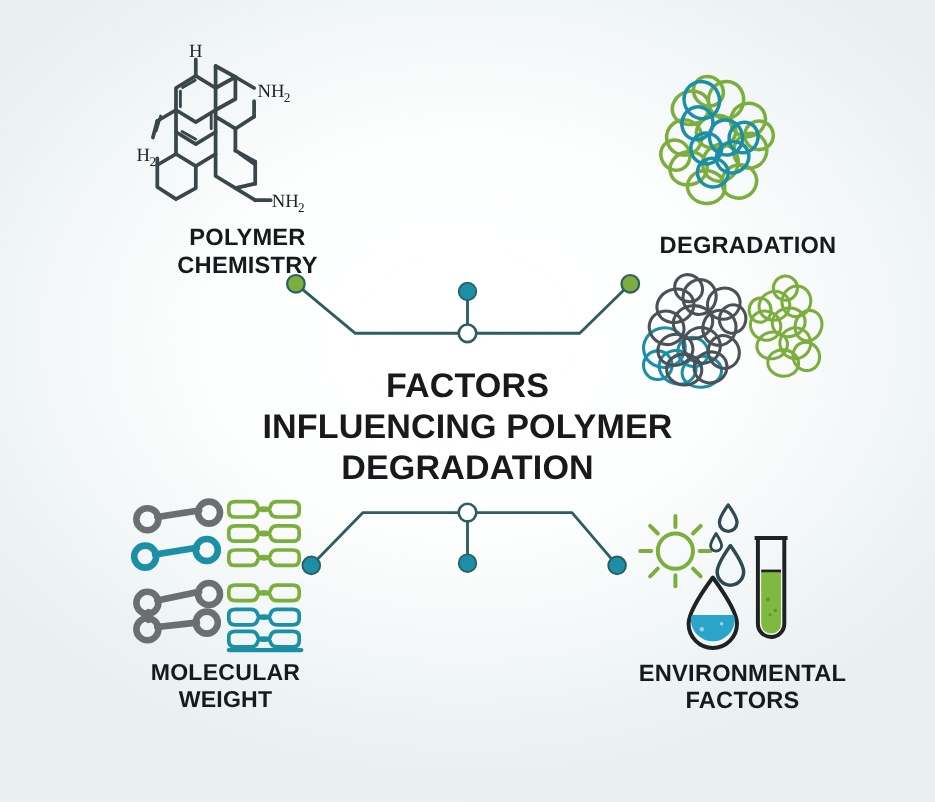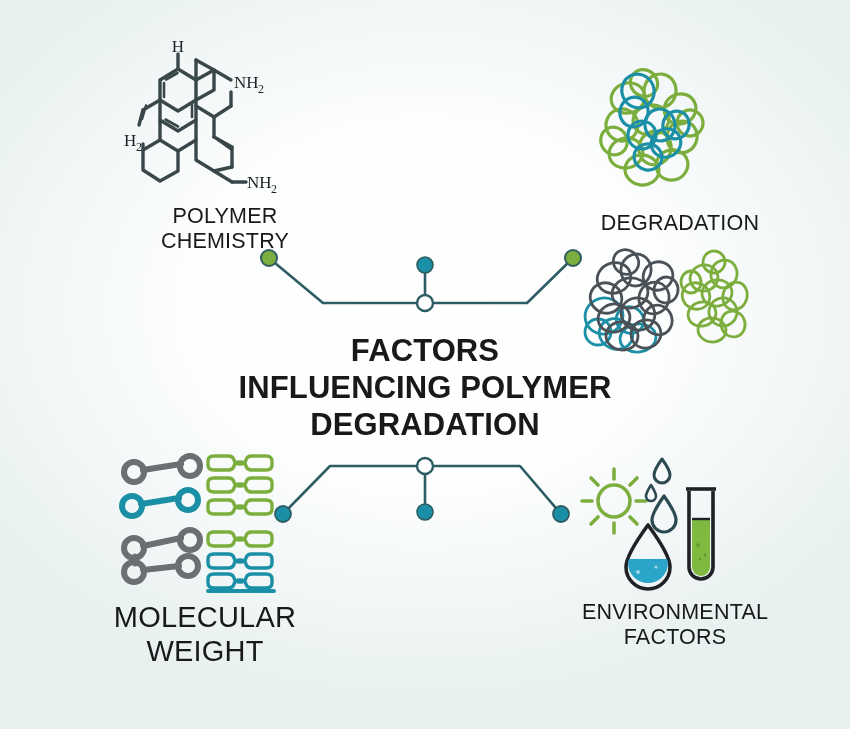--- a/index.html
+++ b/index.html
@@ -10,34 +10,34 @@
   }
   #stage{
     position:relative;width:850px;height:729px;
     background:
       radial-gradient(ellipse 62% 55% at 50% 42%, #ffffff 0%, #fdfefe 45%, #f3f7f7 72%, #e8f0f0 100%),
       linear-gradient(135deg,#dfeaea 0%,#eef4f4 22%,#fbfdfd 50%,#eef4f4 78%,#dfe9e9 100%);
   }
   .lbl{
     position:absolute;text-align:center;
     color:#18191b;
-    font-weight:400;
+    font-weight:700;
     letter-spacing:.2px;
     line-height:1.18;
     white-space:pre-line;
   }
   #title{
     position:absolute;left:205px;top:333px;width:440px;
     text-align:center;color:#19191b;font-weight:700;
     font-size:31px;line-height:1.19;letter-spacing:.1px;
     white-space:pre-line;
   }
   #lbl-chem{left:75px;top:204px;width:300px;font-size:21.5px;}
   #lbl-morph{left:530px;top:211px;width:300px;font-size:21.5px;}
-  #lbl-mw{left:55px;top:600px;width:300px;font-size:29px;}
+  #lbl-mw{left:55px;top:600px;width:300px;font-size:21px;}
   #lbl-env{left:505px;top:600px;width:340px;font-size:21.5px;}
   svg{position:absolute;left:0;top:0;overflow:visible;}
   .icon-wrap{position:absolute;}
 </style>
 </head>
 <body>
 
 <div id="stage">
 
   <svg width="850" height="729">

